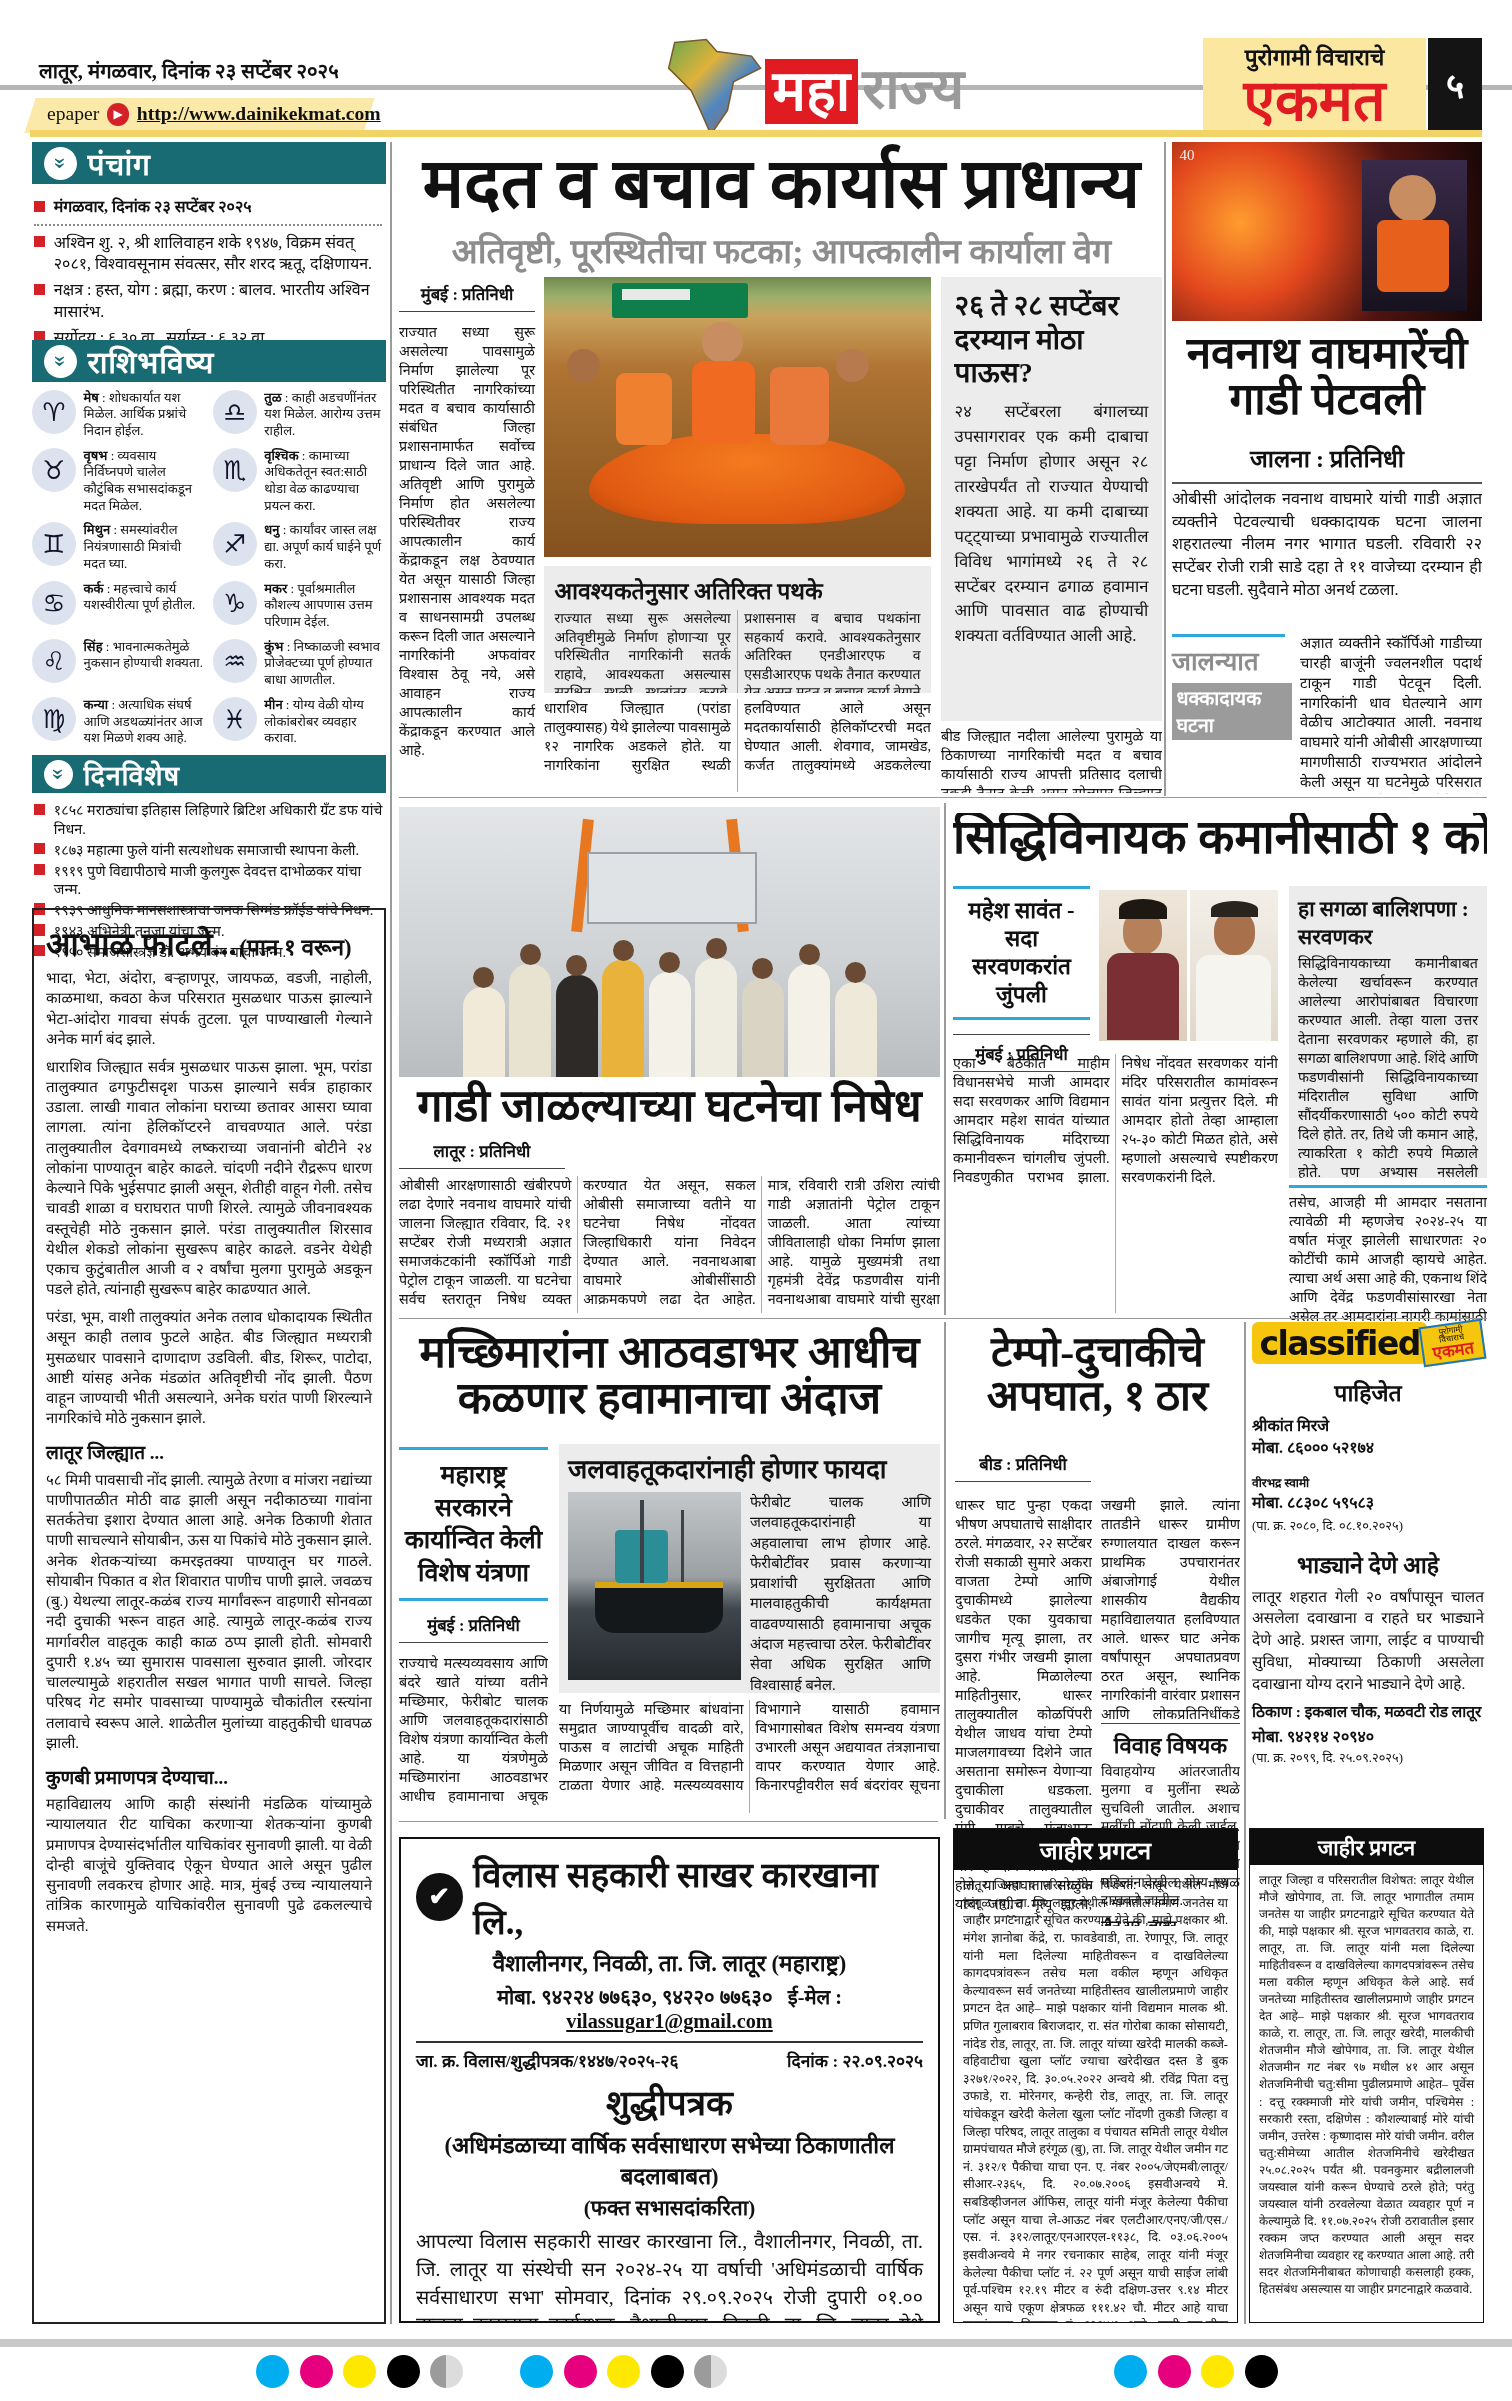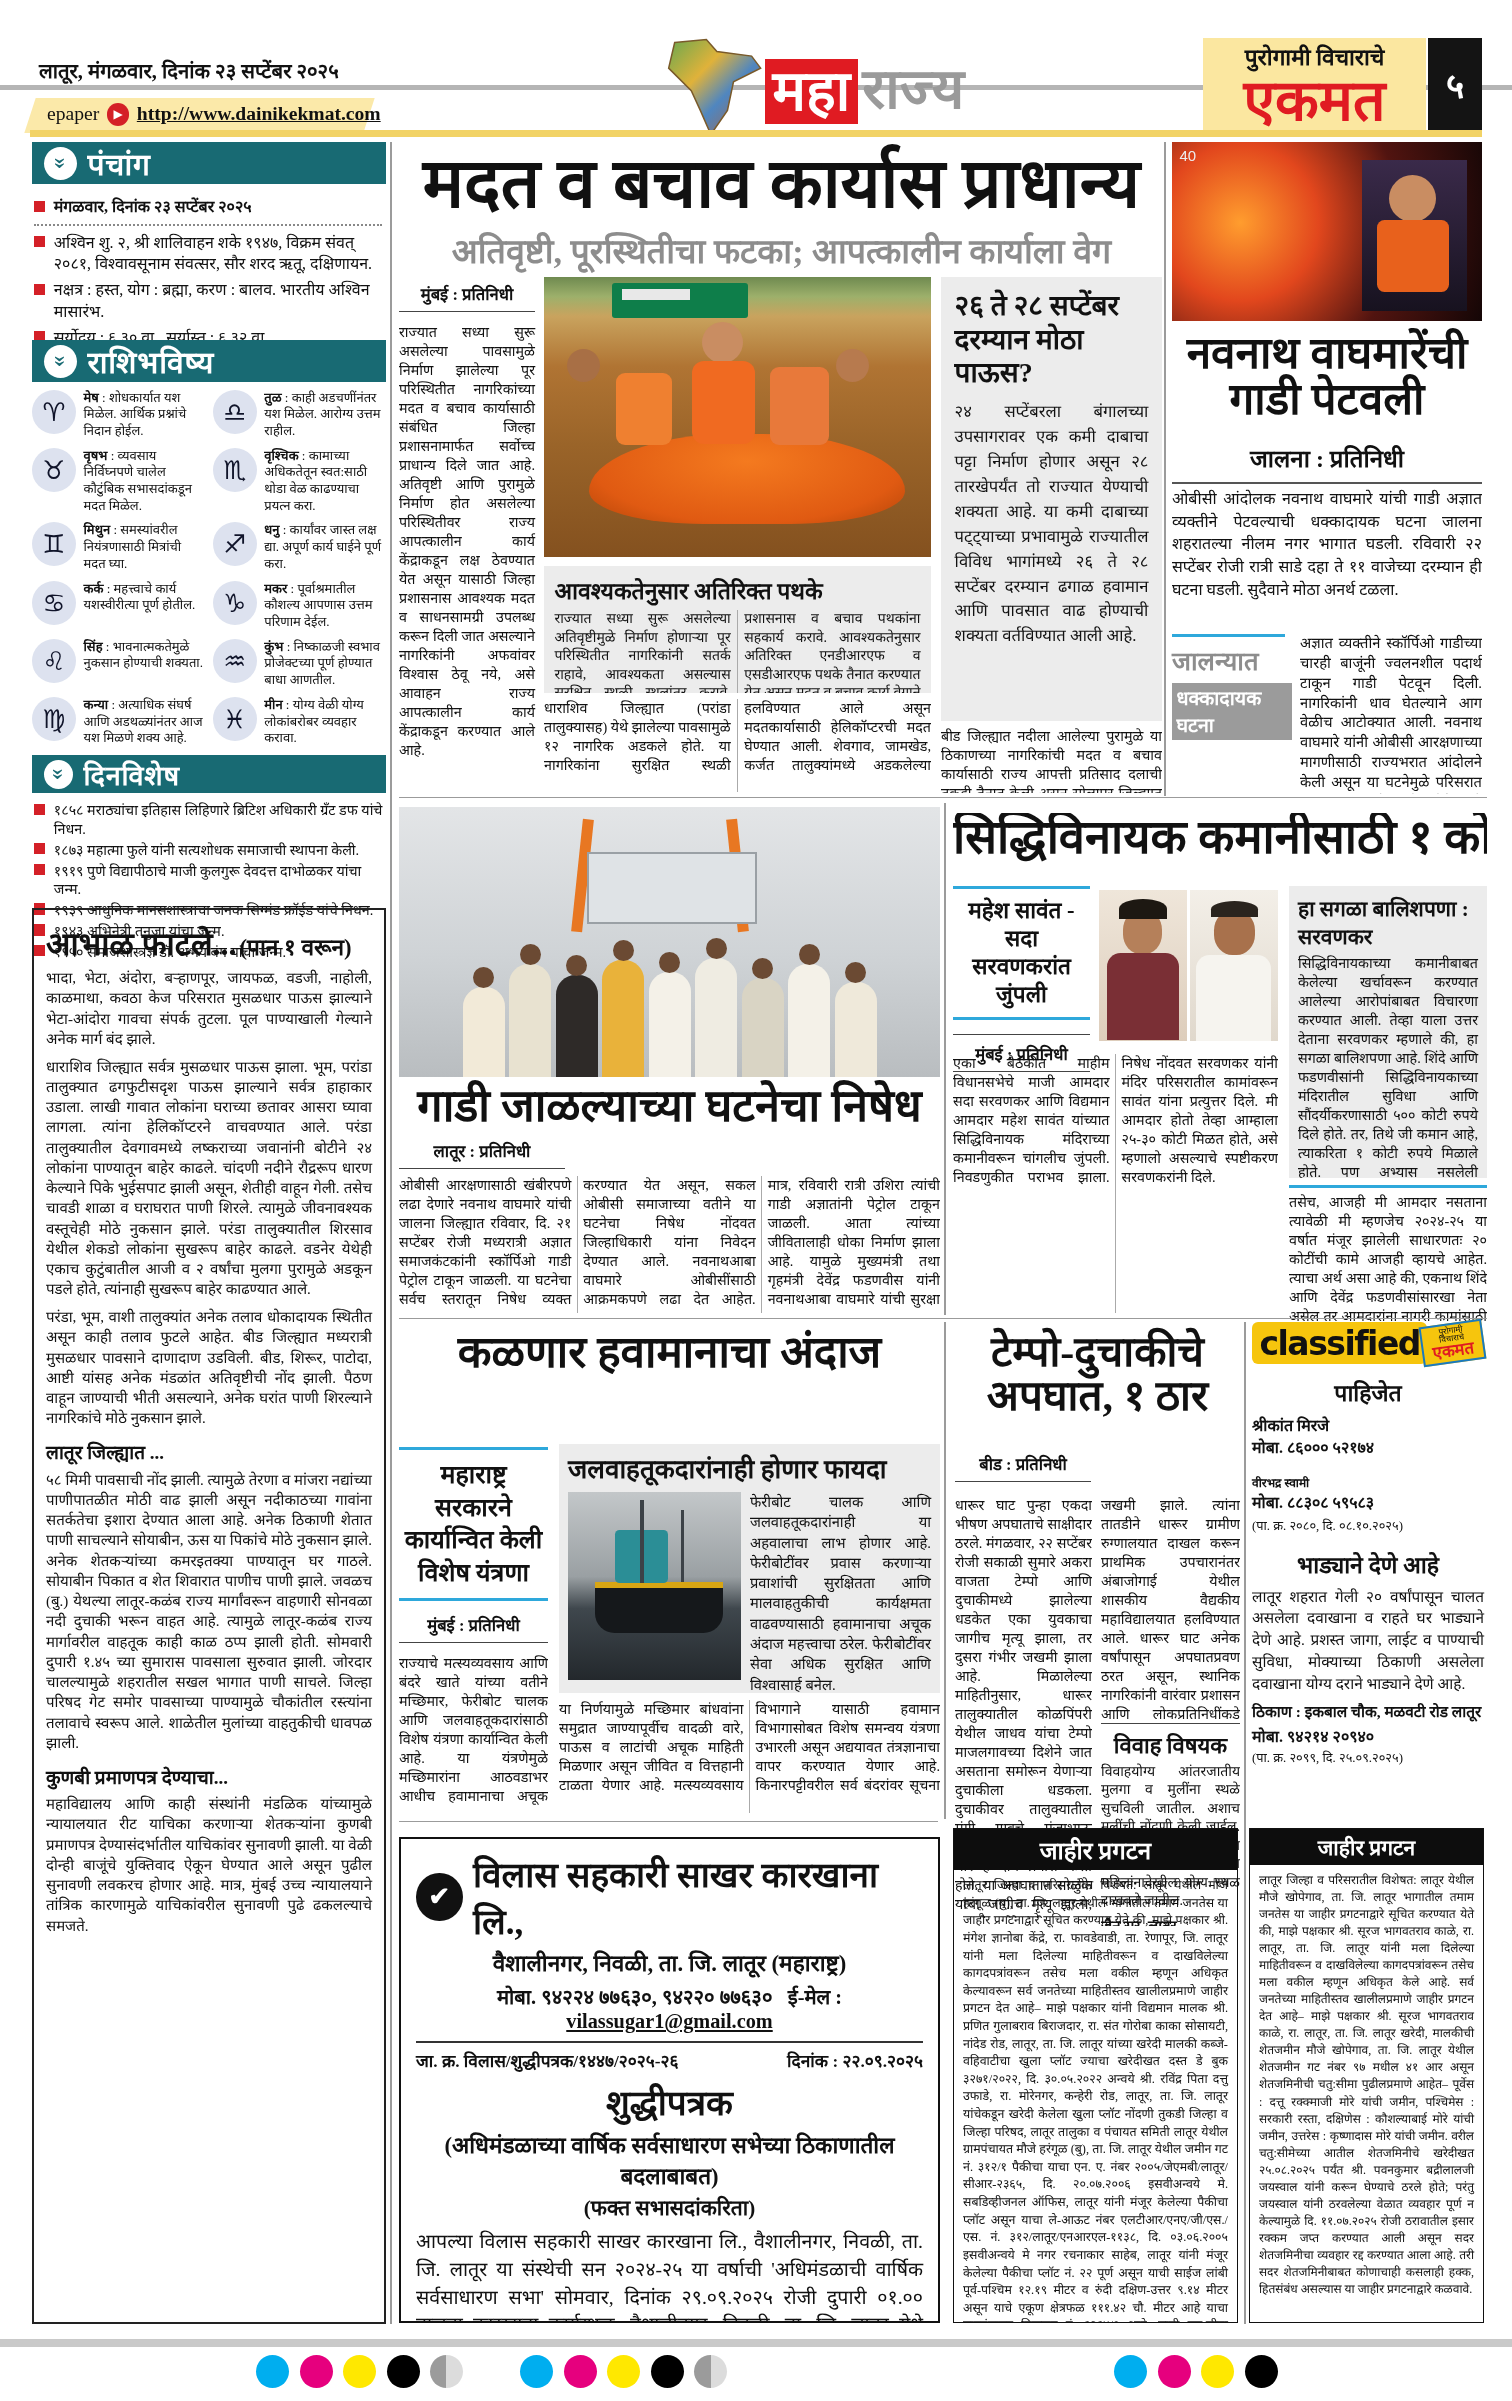--- a/index.html
+++ b/index.html
@@ -249,21 +249,21 @@
 
   <div class="abs clip body19 colrule" style="left:544px;top:699px;width:387px;height:93px;column-count:2;column-gap:13.6px;">धाराशिव जिल्ह्यात (परांडा तालुक्यासह) येथे झालेल्या पावसामुळे १२ नागरिक अडकले होते. या नागरिकांना सुरक्षित स्थळी हलविण्यात आले असून मदतकार्यासाठी हेलिकॉप्टरची मदत घेण्यात आली. शेवगाव, जामखेड, कर्जत तालुक्यांमध्ये अडकलेल्या नागरिकांच्या मदत व बचाव कार्यासाठी एनडीआरएफचे अजून एक पथक पाठवण्यात आले आहे.</div>
 
   <div class="abs graybox clip" style="left:941px;top:277px;width:221px;height:444px;padding:12px 13.6px;box-sizing:border-box;">
     <div class="b" style="font-size:28px;line-height:1.2;">२६ ते २८ सप्टेंबर दरम्यान मोठा पाऊस?</div>
     <div class="j" style="font-size:16.6px;line-height:1.5;margin-top:10.5px;">२४ सप्टेंबरला बंगालच्या उपसागरावर एक कमी दाबाचा पट्टा निर्माण होणार असून २८ तारखेपर्यंत तो राज्यात येण्याची शक्यता आहे. या कमी दाबाच्या पट्ट्याच्या प्रभावामुळे राज्यातील विविध भागांमध्ये २६ ते २८ सप्टेंबर दरम्यान ढगाळ हवामान आणि पावसात वाढ होण्याची शक्यता वर्तविण्यात आली आहे.</div>
   </div>
   <div class="abs clip body19" style="left:941px;top:727px;width:221px;height:66px;">बीड जिल्ह्यात नदीला आलेल्या पुरामुळे या ठिकाणच्या नागरिकांची मदत व बचाव कार्यासाठी राज्य आपत्ती प्रतिसाद दलाची तुकडी तैनात केली असून सोलापूर जिल्ह्यात बार्शी येथे पथक पाठवण्यात आले आहे.</div>
 
   <div class="abs clip" style="left:1172px;top:142px;width:310px;height:179px;background:radial-gradient(circle at 22% 45%,#ff9d2e,#e2471d 30%,#511410 62%,#140606 100%);">
-    <div class="abs" style="left:7.5px;top:4.5px;color:#eee;font-size:15px;font-family:Liberation Sans, sans-serif;">40</div>
+    <div class="abs" style="left:7.5px;top:4.5px;color:#eee;font-size:15px;font-family:Liberation Serif, serif;">40</div>
     <div class="abs" style="left:190px;top:18px;width:105px;height:151px;background:linear-gradient(180deg,#3a2a4a,#17121f);"></div>
     <div class="abs" style="left:217px;top:33px;width:47px;height:47px;border-radius:50%;background:#c98d62;"></div>
     <div class="abs" style="left:205px;top:78px;width:72px;height:72px;background:#e8611c;border-radius:7.5px;"></div>
   </div>
   <div class="abs hl" style="left:1172px;top:331px;width:310px;font-size:44px;">
     <div>नवनाथ वाघमारेंची</div>
     <div>गाडी पेटवली</div>
   </div>
   <div class="abs c b" style="left:1172px;top:441px;width:310px;font-size:24px;border-bottom:2.3px solid #555;padding-bottom:8px;">जालना : प्रतिनिधी</div>
   <div class="abs clip j" style="left:1172px;top:488px;width:310px;height:145px;font-size:16px;line-height:1.42;">ओबीसी आंदोलक नवनाथ वाघमारे यांची गाडी अज्ञात व्यक्तीने पेटवल्याची धक्कादायक घटना जालना शहरातल्या नीलम नगर भागात घडली. रविवारी २२ सप्टेंबर रोजी रात्री साडे दहा ते ११ वाजेच्या दरम्यान ही घटना घडली. सुदैवाने मोठा अनर्थ टळला.</div>
@@ -326,20 +326,21 @@
     <div class="j" style="font-size:14.3px;line-height:1.33;margin-top:4.5px;">सिद्धिविनायकाच्या कमानीबाबत केलेल्या खर्चावरून करण्यात आलेल्या आरोपांबाबत विचारणा करण्यात आली. तेव्हा याला उत्तर देताना सरवणकर म्हणाले की, हा सगळा बालिशपणा आहे. शिंदे आणि फडणवीसांनी सिद्धिविनायकाच्या मंदिरातील सुविधा आणि सौंदर्यीकरणासाठी ५०० कोटी रुपये दिले होते. तर, तिथे जी कमान आहे, त्याकरिता १ कोटी रुपये मिळाले होते. पण अभ्यास नसलेली अशिक्षित माणसं बोलत असल्याचे प्रत्युत्तर सरवणकरांनी आमदार महेश सावंत यांना दिले.</div>
   </div>
   <div class="abs clip body19 colrule" style="left:953px;top:1054px;width:325px;height:259px;column-count:2;column-gap:12px;">एका बैठकीत माहीम विधानसभेचे माजी आमदार सदा सरवणकर आणि विद्यमान आमदार महेश सावंत यांच्यात सिद्धिविनायक मंदिराच्या कमानीवरून चांगलीच जुंपली. निवडणुकीत पराभव झाला. निषेध नोंदवत सरवणकर यांनी मंदिर परिसरातील कामांवरून सावंत यांना प्रत्युत्तर दिले. मी आमदार होतो तेव्हा आम्हाला २५-३० कोटी मिळत होते, असे म्हणालो असल्याचे स्पष्टीकरण सरवणकरांनी दिले.</div>
   <div class="abs clip body19 cyantop" style="left:1289px;top:1185px;width:198px;height:128px;padding-top:4.5px;">तसेच, आजही मी आमदार नसताना त्यावेळी मी म्हणजेच २०२४-२५ या वर्षात मंजूर झालेली साधारणतः २० कोटींची कामे आजही व्हायचे आहेत. त्याचा अर्थ असा आहे की, एकनाथ शिंदे आणि देवेंद्र फडणवीसांसारखा नेता असेल तर आमदारांना नागरी कामांसाठी निधी मिळतो, असेही ते म्हणाले.</div>
 
   <div class="abs hrule" style="left:399px;top:1318px;width:1088px;height:0.8px;"></div>
   <div class="abs vrule" style="left:944px;top:1322px;height:497px;"></div>
   <div class="abs vrule" style="left:1244px;top:1322px;height:1002px;"></div>
 
   <div class="abs hl" style="left:399px;top:1330px;width:541px;font-size:44px;">
+    <div>मच्छिमारांना आठवडाभर आधीच</div>
     <div>कळणार हवामानाचा अंदाज</div>
   </div>
   <div class="abs" style="left:399px;top:1447px;width:149px;">
     <div class="cyantop cyanbot c b" style="font-size:25px;padding:9px 0;line-height:1.3;">
       <div>महाराष्ट्र सरकारने</div>
       <div>कार्यान्वित केली</div>
       <div>विशेष यंत्रणा</div>
     </div>
     <div class="byline" style="margin-top:12px;">मुंबई : प्रतिनिधी</div>
     <div class="clip body19" style="margin-top:10.5px;height:151px;">राज्याचे मत्स्यव्यवसाय आणि बंदरे खाते यांच्या वतीने मच्छिमार, फेरीबोट चालक आणि जलवाहतूकदारांसाठी विशेष यंत्रणा कार्यान्वित केली आहे. या यंत्रणेमुळे मच्छिमारांना आठवडाभर आधीच हवामानाचा अचूक अंदाज मिळणार आहे.</div>

